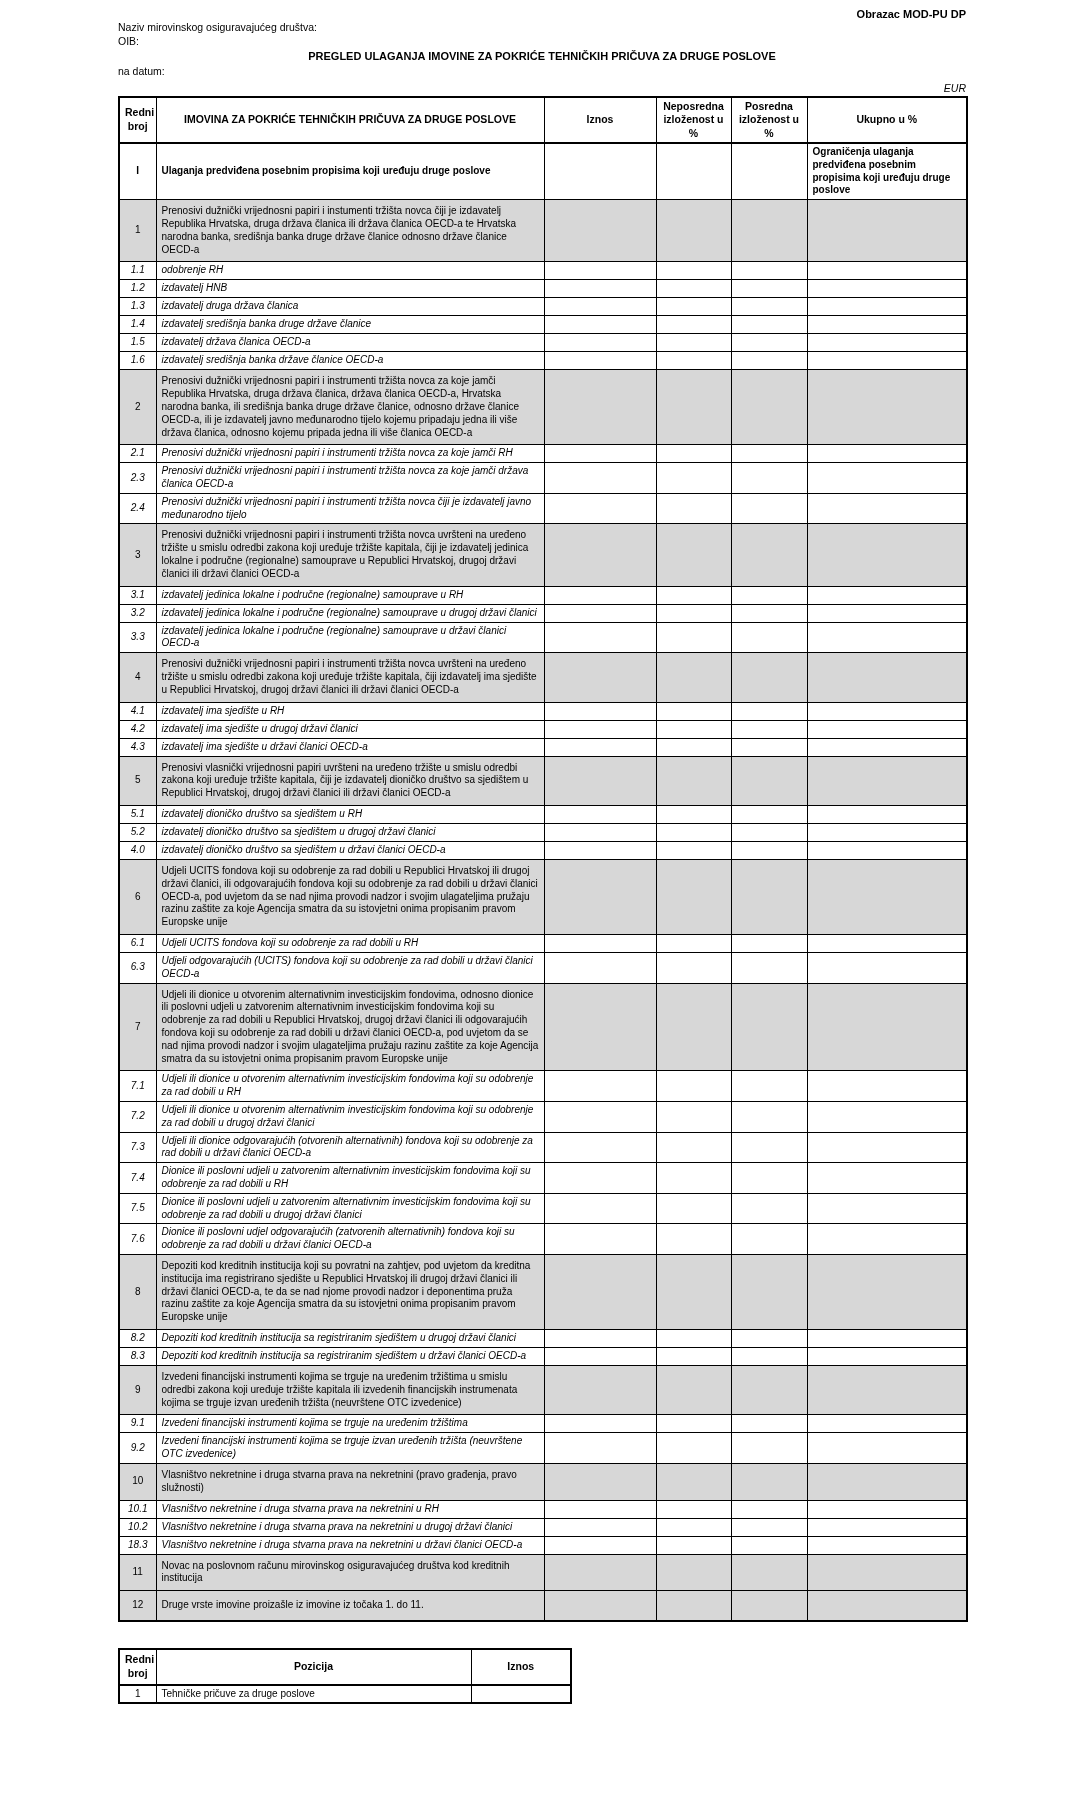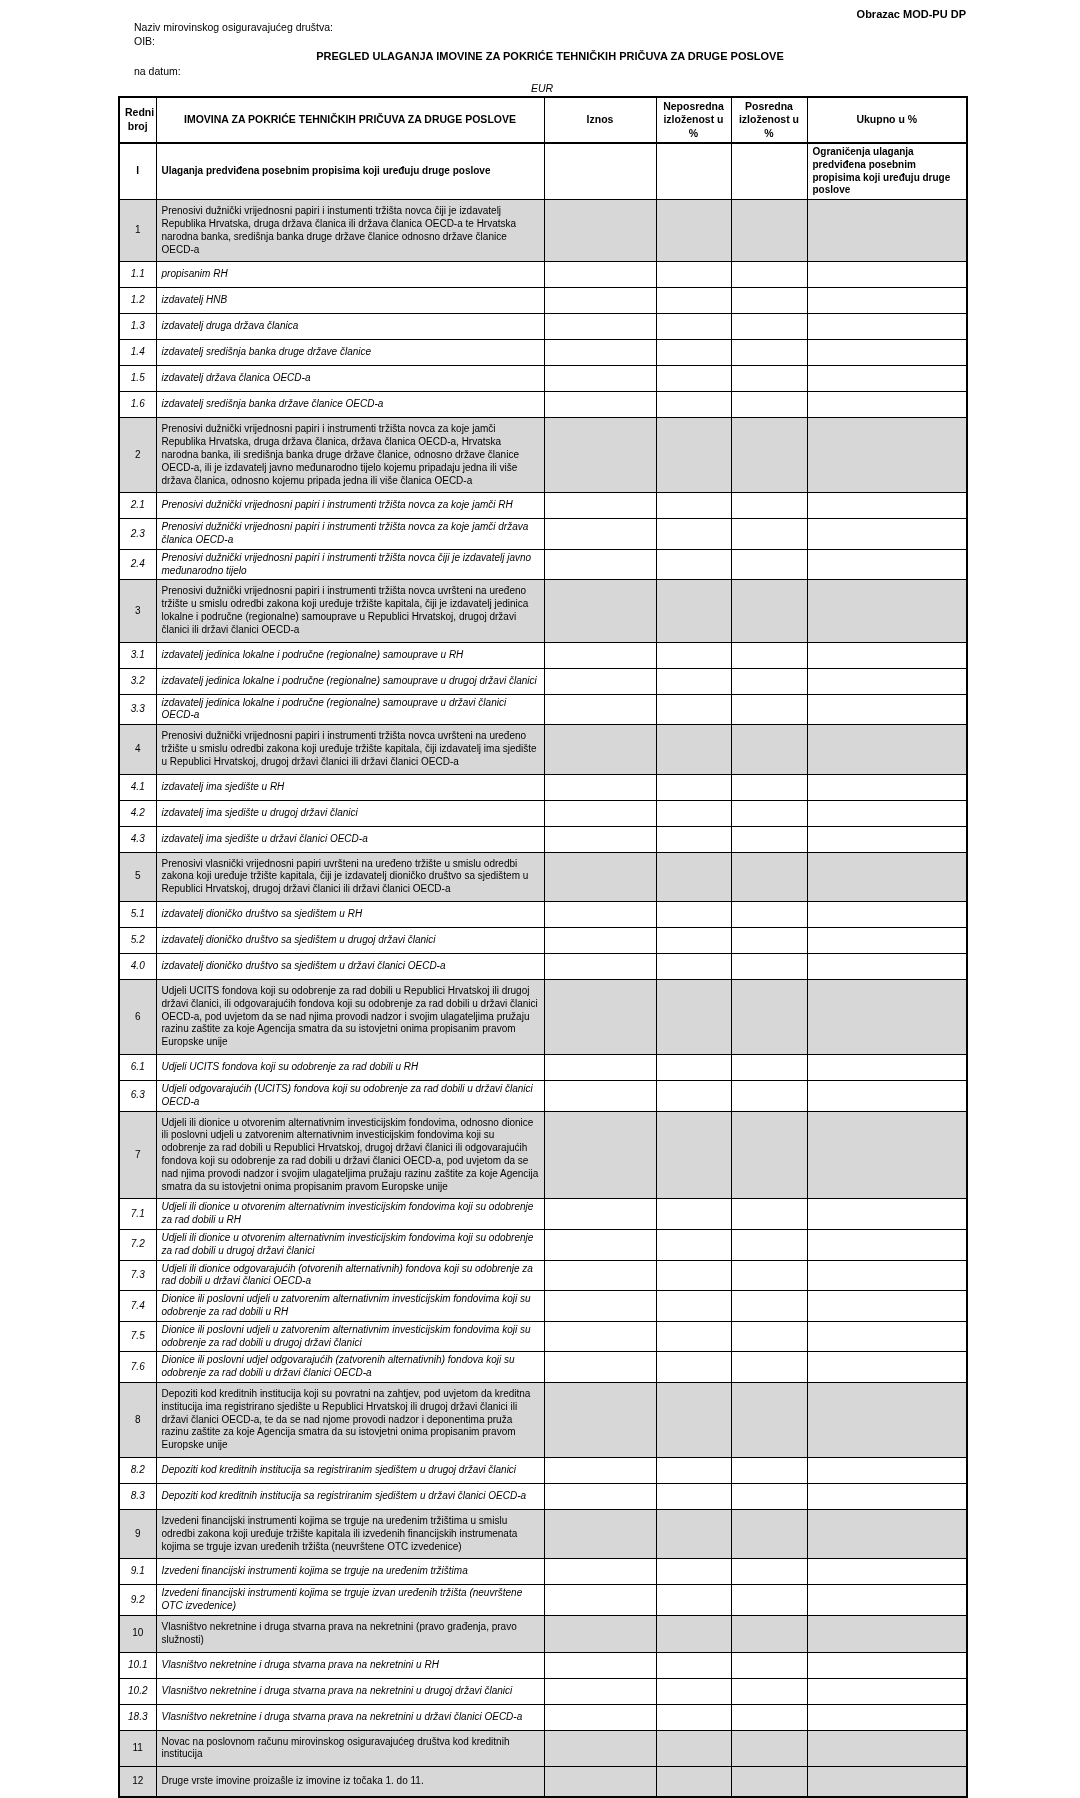--- a/index.html
+++ b/index.html
@@ -13,24 +13,24 @@
     padding: 8px 114px 20px 118px;
   }
   .form-code {
     position: absolute;
     top: 8px;
     right: 114px;
     font-size: 11px;
     font-weight: bold;
     padding-left: 28px;
   }
-  .form-head { margin-top: 12px; font-size: 10.5px; line-height: 1.38; margin-left: 16px; }
+  .form-head { margin-top: 12px; font-size: 10.5px; line-height: 1.38; }
   .form-head .title { font-weight: bold; font-size: 11px; text-align: center; }
   .eur {
-    text-align: center;
+    text-align: right;
     font-style: italic;
     font-size: 10.5px;
     margin: 3px 0 2px 0;
   }
   table { border-collapse: collapse; table-layout: fixed; }
   table.main { width: 848px; border: 2px solid #000; }
   table.summary { width: 452px; border: 2px solid #000; margin-top: 26px; }
   th, td {
     border: 1px solid #000;
     font-size: 10px;
@@ -45,21 +45,21 @@
     font-size: 10.5px;
     border-bottom: 2px solid #000;
   }
   table.main thead tr { height: 44px; }
   table.summary thead tr { height: 36px; }
   td.c-num { text-align: center; padding: 2px 2px; }
   tr.section { height: 48px; }
   tr.section td.c-num, tr.section td.c-desc, tr.section td.c-uk { font-weight: bold; }
   tr.main-row td { background: #d7d7d7; padding-top: 5px; padding-bottom: 5px; }
   tr.main-row { height: 30px; }
-  tr.sub { height: 26px; margin-left: 34px; }
+  tr.sub { height: 18px; margin-left: 34px; }
   tr.sub td { font-style: italic; }
   table.summary tbody tr { height: 18px; }
 </style>
 </head>
 <body>
 
 <div class="page">
 
   <div class="form-code">Obrazac MOD-PU DP</div>
 
@@ -103,21 +103,21 @@
         <tr class="main-row">
     <td class="c-num">1</td>
     <td class="c-desc">Prenosivi dužnički vrijednosni papiri i instumenti tržišta novca čiji je izdavatelj Republika Hrvatska, druga država članica ili država članica OECD-a te Hrvatska narodna banka, središnja banka druge države članice odnosno države članice OECD-a</td>
     <td class="c-iznos"></td>
     <td class="c-nep"></td>
     <td class="c-pos"></td>
     <td class="c-uk"></td>
   </tr>
         <tr class="sub">
     <td class="c-num">1.1</td>
-    <td class="c-desc">propisanim RH</td>
+    <td class="c-desc">odobrenje RH</td>
     <td class="c-iznos"></td>
     <td class="c-nep"></td>
     <td class="c-pos"></td>
     <td class="c-uk"></td>
   </tr>
         <tr class="sub">
     <td class="c-num">1.2</td>
     <td class="c-desc">izdavatelj HNB</td>
     <td class="c-iznos"></td>
     <td class="c-nep"></td>

